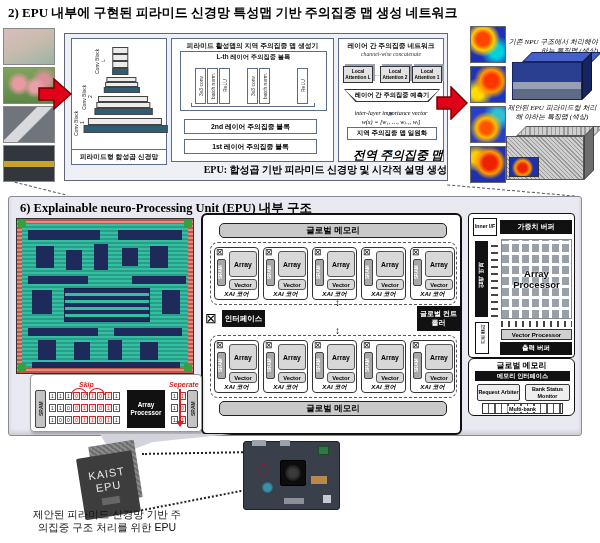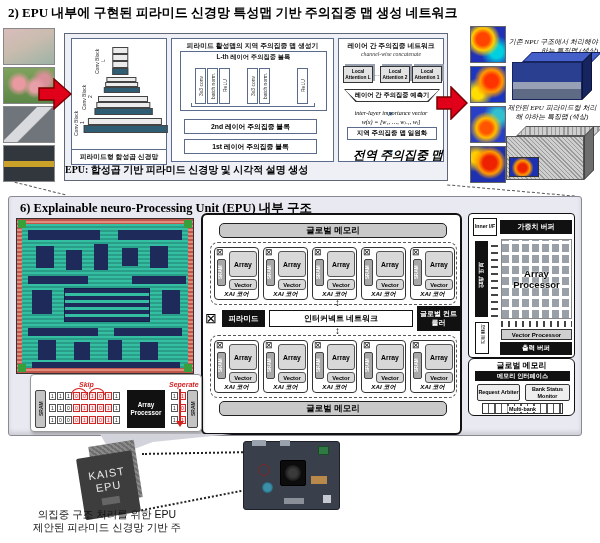--- a/index.html
+++ b/index.html
@@ -26,21 +26,21 @@
   .ptitle { width:100%; text-align:center; font-weight:bold; font-size:6.8px; color:#111; }
   .pyr-slab { position:absolute; left:50%; transform:translateX(-42%); border:0.8px solid #444; background:#ececec; }
   .pyr-navy { background:#2e5d74; }
   .convlbl { position:absolute; font-size:5px; color:#222; }
   .opbox { width:11px; height:36px; border:1px solid #5a6b8c; background:#fff; font-size:5px; color:#333; position:absolute; top:16px; display:flex; align-items:center; justify-content:center; }
   .blockrow { position:absolute; left:12px; width:133px; height:15px; border:1px solid #5a6b8c; background:#fff; font-weight:bold; font-size:6.8px; }
   .la-box { position:absolute; top:0; width:30px; height:17px; background:#e2e2e2; border:1px solid #333; box-shadow:2px -2px 0 0 #98a0b0; font-size:4.8px; font-weight:bold; line-height:1.1; }
   .blue-arr { color:#2e75b6; font-size:6px; line-height:6px; }
   .trap-o { position:absolute; background:#333; clip-path:polygon(0 0,100% 0,88% 100%,12% 100%); }
   .trap-i { position:absolute; inset:1px; background:#fff; clip-path:polygon(0 0,100% 0,87.5% 100%,12.5% 100%); display:flex; align-items:center; justify-content:center; font-weight:bold; font-size:6.3px; }
-  .epu-cap { position:absolute; left:0; bottom:3px; width:100%; text-align:left; font-family:"Liberation Serif",serif; font-weight:bold; font-size:10px; color:#000; }
+  .epu-cap { position:absolute; left:0; bottom:3px; width:100%; text-align:right; font-family:"Liberation Serif",serif; font-weight:bold; font-size:10px; color:#000; }
   .it-serif { font-family:"Liberation Serif",serif; font-style:italic; }
   .face-top { position:absolute; height:10px; transform:skewX(-45deg); transform-origin:bottom left; }
   .face-right { position:absolute; width:10px; transform:skewY(-45deg); transform-origin:top left; }
   .hatch { background:repeating-linear-gradient(45deg,#cfcfcf 0 2px,#9a9a9a 2px 3px); }
   .dash-line { border-top:1.5px dashed #555; position:absolute; }
   .dot-line { border-top:2px dotted #222; position:absolute; }
 
   
   .s2-box { left:8px; top:196px; width:574px; height:240px; background:#e9e9f1; border:1.5px solid #8a8a96; border-radius:3px; box-shadow:inset 0 -3px 4px rgba(0,0,0,.12); }
   .s2-title { left:20px; top:200px; font-family:"Liberation Serif",serif; font-weight:bold; font-size:12.5px; color:#000; }
@@ -260,22 +260,21 @@
     <div class="core">
         <span class="xg">⊠</span>
         <div class="sram vtext">SRAM</div>
         <div class="arr ctr">Array</div>
         <div class="vec ctr">Vector</div>
         <div class="clbl">XAI 코어</div>
       </div>
   </div>
 
   <span style="position:absolute;left:2px;top:95px;font-size:14px">⊠</span>
-  <div class="blackbox ctr" style="left:19px;top:95px;width:43px;height:17px;font-size:7.5px">피라미드</div>
-  <div class="ctr" style="position:absolute;left:66px;top:95px;width:144px;height:17px;border:1.5px solid #111;font-weight:bold;font-size:8px">인터커넥트 네트워크</div>
+  <div class="blackbox ctr" style="left:19px;top:95px;width:43px;height:17px;font-size:7.5px">인터페이스</div>
   <div class="blackbox ctr" style="left:214px;top:91px;width:43px;height:25px;font-size:7px;line-height:1.15;text-align:center;padding:1px">글로벌 컨트롤러</div>
   <span style="position:absolute;left:132px;top:82px;font-size:10px;font-weight:bold">↕</span>
   <span style="position:absolute;left:132px;top:110px;font-size:10px;font-weight:bold">↕</span>
 
   <div class="corerow" style="top:120px">
     <div class="core">
         <span class="xg">⊠</span>
         <div class="sram vtext">SRAM</div>
         <div class="arr ctr">Array</div>
         <div class="vec ctr">Vector</div>
@@ -420,17 +419,17 @@
     <div style="position:absolute;inset:4px;border-radius:50%;background:radial-gradient(circle,#3a3a3a 0 35%,#1a1a1a 70%)"></div>
   </div>
   <div style="position:absolute;left:14px;top:22px;width:12px;height:12px;border:1.5px solid #7a2a2a;border-radius:50%"></div>
   <div style="position:absolute;left:18px;top:40px;width:11px;height:11px;background:radial-gradient(circle,#3b8fa8 0 45%,#1f5568 80%);border-radius:50%"></div>
   <div style="position:absolute;right:12px;top:34px;width:16px;height:8px;background:#b8894a"></div>
   <div style="position:absolute;left:40px;bottom:5px;width:20px;height:6px;background:#8b8f98"></div>
   <div style="position:absolute;right:8px;bottom:6px;width:8px;height:8px;background:#c5c9d1"></div>
 </div>
 
 <div class="abs cap" style="left:22px;top:508px;width:170px">
+  <div>제안된 피라미드 신경망 기반 주</div>
   <div>의집중 구조 처리를 위한 EPU</div>
-  <div>제안된 피라미드 신경망 기반 주</div>
 </div>
 <div class="abs cap" style="left:194px;top:508px;width:190px">
 </div>
 
 </body></html>

